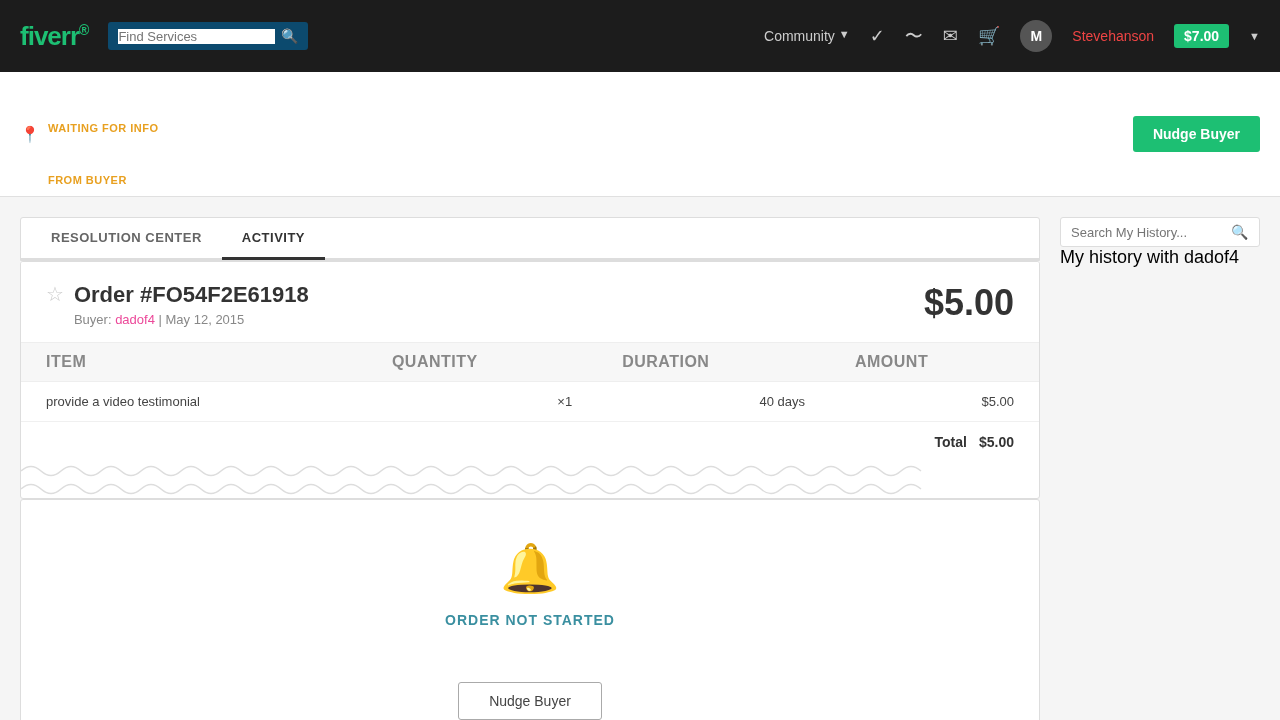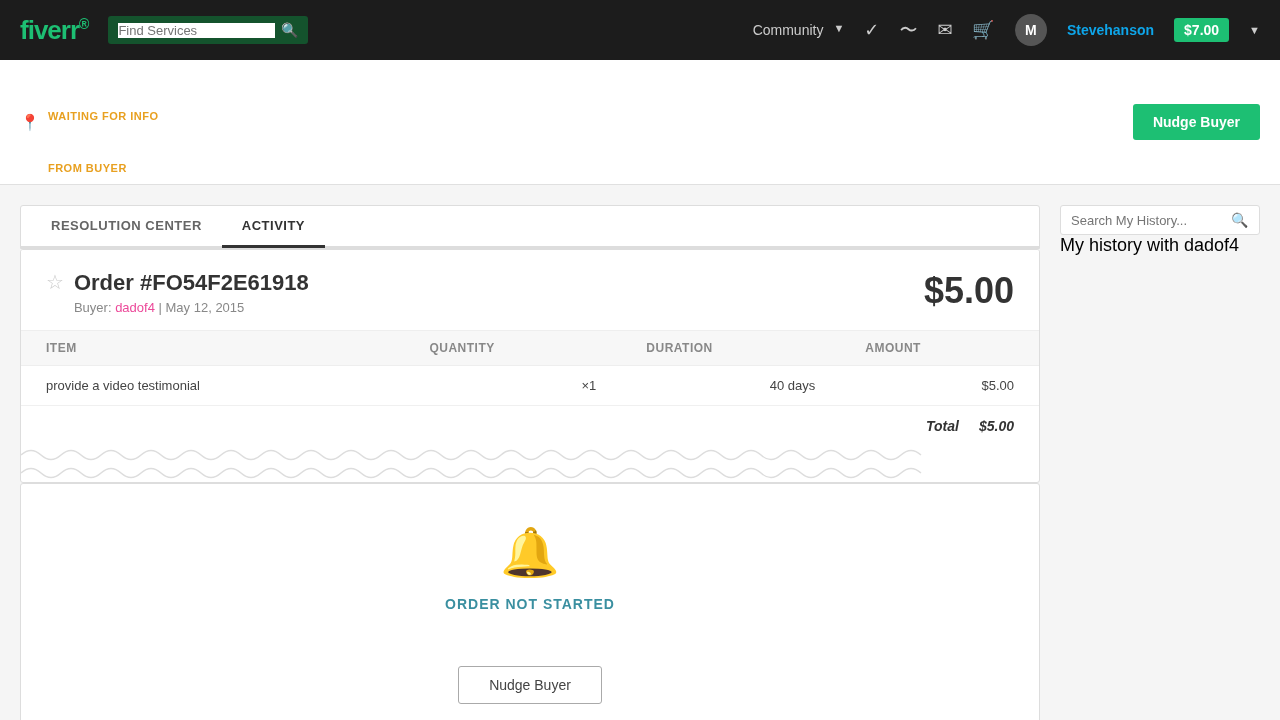--- a/index.html
+++ b/index.html
@@ -1,79 +1,79 @@
 <!DOCTYPE html>
 <html><head>
   <meta charset="utf-8">
   <style>
     * { box-sizing: border-box; margin: 0; padding: 0; }
     body { font-family: 'Helvetica Neue', Arial, sans-serif; background: #f5f5f5; font-size: 14px; }
 
     
     .navbar {
       background: #1c1c1c;
-      height: 60px;
+      height: 72px;
       display: flex;
       align-items: center;
       padding: 0 20px;
       gap: 20px;
     }
     .navbar-logo {
       color: #fff;
       font-size: 26px;
       font-weight: bold;
       letter-spacing: -1px;
       flex-shrink: 0;
     }
     .navbar-logo span { color: #1dbf73; }
     .search-bar {
       display: flex;
       align-items: center;
-      background: #14532d;
+      background: #0c4a6e;
       border-radius: 3px;
       padding: 6px 10px;
       width: 200px;
       gap: 6px;
     }
     .search-bar input {
       border: none;
       outline: none;
       font-size: 13px;
       width: 100%;
       color: #555;
     }
     .search-icon-svg { color: #999; font-size: 14px; }
     .navbar-spacer { flex: 1; }
     .nav-link {
       color: #ccc;
       font-size: 14px;
       cursor: pointer;
       display: flex;
       align-items: flex-start;
-      gap: 10px;
+      gap: 4px;
     }
     .nav-icon {
       color: #ccc;
       font-size: 18px;
       cursor: pointer;
     }
     .nav-avatar {
       width: 32px;
       height: 32px;
       border-radius: 50%;
       background: #555;
       display: flex;
       align-items: center;
       justify-content: center;
       color: #fff;
       font-size: 14px;
       font-weight: bold;
       flex-shrink: 0;
     }
-    .nav-username { color: #0ea5e9; font-size: 14px; font-weight: 700; }
+    .nav-username { color: #ef4444; font-size: 14px; font-weight: 400; }
     .nav-balance {
       background: #1dbf73;
       color: #fff;
       padding: 4px 10px;
       border-radius: 3px;
       font-size: 14px;
       font-weight: bold;
     }
     .nav-dropdown-arrow { color: #ccc; font-size: 11px; }
 
@@ -176,45 +176,44 @@
     
     .order-table {
       width: 100%;
       border-collapse: collapse;
       margin: 0 0 0 0;
     }
     .order-table th {
       background: #f7f7f7;
       padding: 10px 25px;
       text-align: left;
-      font-size: 12px;
+      font-size: 16px;
       color: #888;
       font-weight: 600;
       text-transform: uppercase;
       letter-spacing: 0.5px;
       border-top: 1px solid #eee;
       border-bottom: 1px solid #eee;
     }
     .order-table th.right { text-align: left; }
     .order-table td {
       padding: 12px 25px;
       font-size: 13px;
       color: #444;
       border-bottom: 1px solid #f0f0f0;
     }
     .order-table td.right { text-align: right; }
     .order-total-row {
       padding: 12px 25px;
       display: flex;
       justify-content: flex-end;
-      gap: 20px;
+      gap: 12px;
       font-size: 14px;
       font-weight: bold;
       color: #333;
-      font-style: italic;
     }
 
     
     .wavy-divider {
       width: 100%;
       height: 18px;
       overflow: hidden;
       line-height: 0;
     }
     .wavy-divider svg { display: block; }

